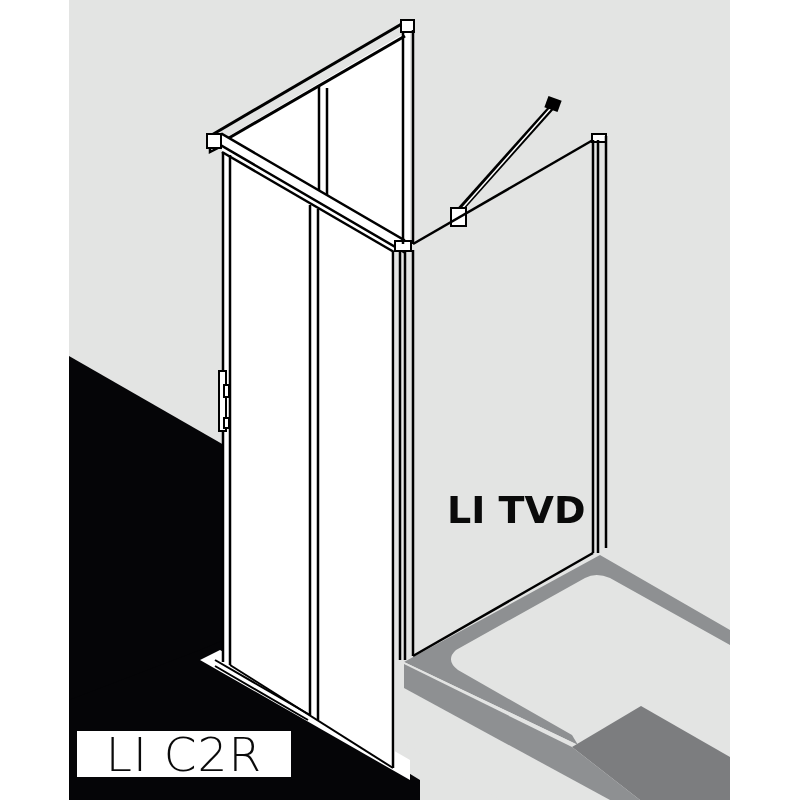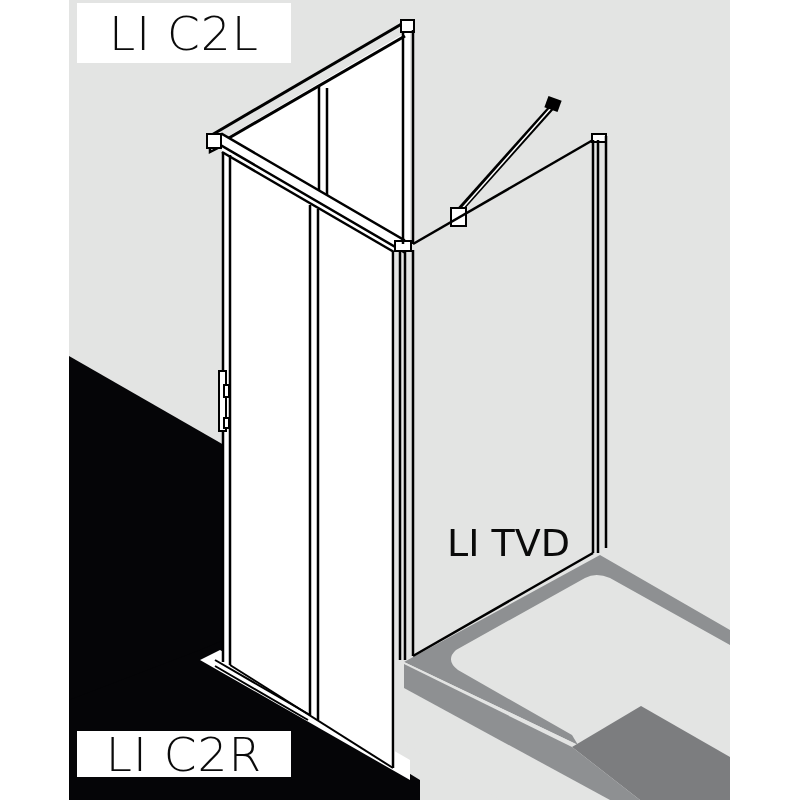--- a/index.html
+++ b/index.html
@@ -6,21 +6,21 @@
     body { width: 800px; height: 800px; position: relative; overflow: hidden; font-family: "DejaVu Sans", sans-serif; }
     #diagram { position: absolute; left: 0; top: 0; width: 800px; height: 800px; }
     .label-box {
       position: absolute; background: #ffffff;
       display: flex; align-items: center; justify-content: center;
       font-family: "DejaVu Sans", sans-serif; font-weight: 300; color: #0a0a0a;
       letter-spacing: 1px;
     }
     .label-top { left: 77px; top: 3px; width: 214px; height: 60px; font-size: 47px; }
     .label-bottom { left: 77px; top: 731px; width: 214px; height: 46px; font-size: 47px; }
-    .label-free { position: absolute; left: 447px; top: 488px; font-size: 38px; font-weight: 400; color: #0a0a0a; font-family: "DejaVu Sans", sans-serif; margin-top: 33px; }
+    .label-free { position: absolute; left: 447px; top: 488px; font-size: 38px; font-weight: 700; color: #0a0a0a; font-family: "DejaVu Sans", sans-serif; }
   </style>
 </head>
 <body>
 
 <div id="diagram">
   <svg width="800" height="800" viewBox="0 0 800 800" xmlns="http://www.w3.org/2000/svg">
 
     <rect x="69" y="0" width="661" height="800" fill="#e3e4e3"></rect>
 
     <polygon points="69,356 224,445 224,800 69,800" fill="#050507"></polygon>
@@ -98,20 +98,17 @@
       <line x1="459" y1="212" x2="551" y2="108" stroke="#fff" stroke-width="1.5"></line>
       <rect x="546" y="98" width="14" height="12" fill="#000" transform="rotate(20 553 104)"></rect>
       <rect x="451" y="208" width="15" height="18" fill="#fff" stroke="#000" stroke-width="2"></rect>
     </g>
 
     <line x1="413" y1="244" x2="593" y2="140" stroke="#000" stroke-width="2.5"></line>
 
     <line x1="413" y1="656" x2="593" y2="553" stroke="#000" stroke-width="2.5"></line>
   </svg>
 
-  <div class="label-box label-top">
-    <span>LI C2L</span>
-  </div>
   <div class="label-box label-bottom">
     <span>LI C2R</span>
   </div>
   <div class="label-free">LI TVD</div>
 </div>
 
 </body></html>

